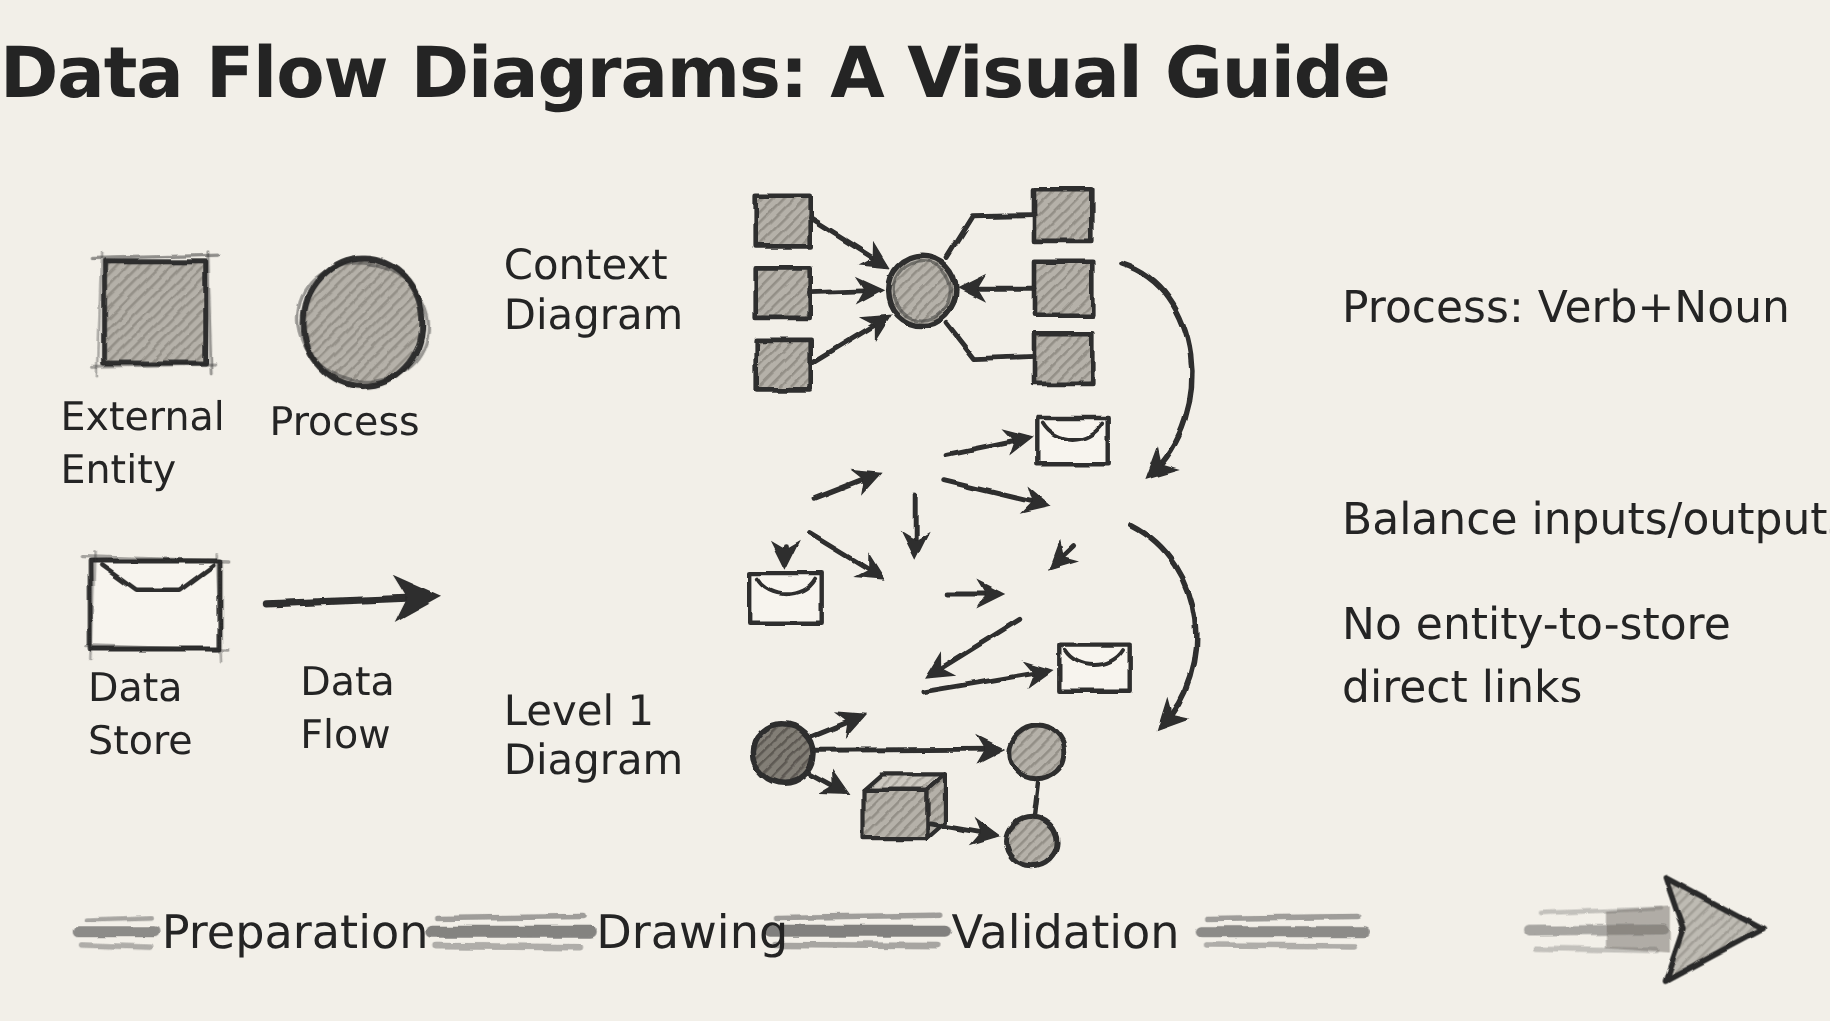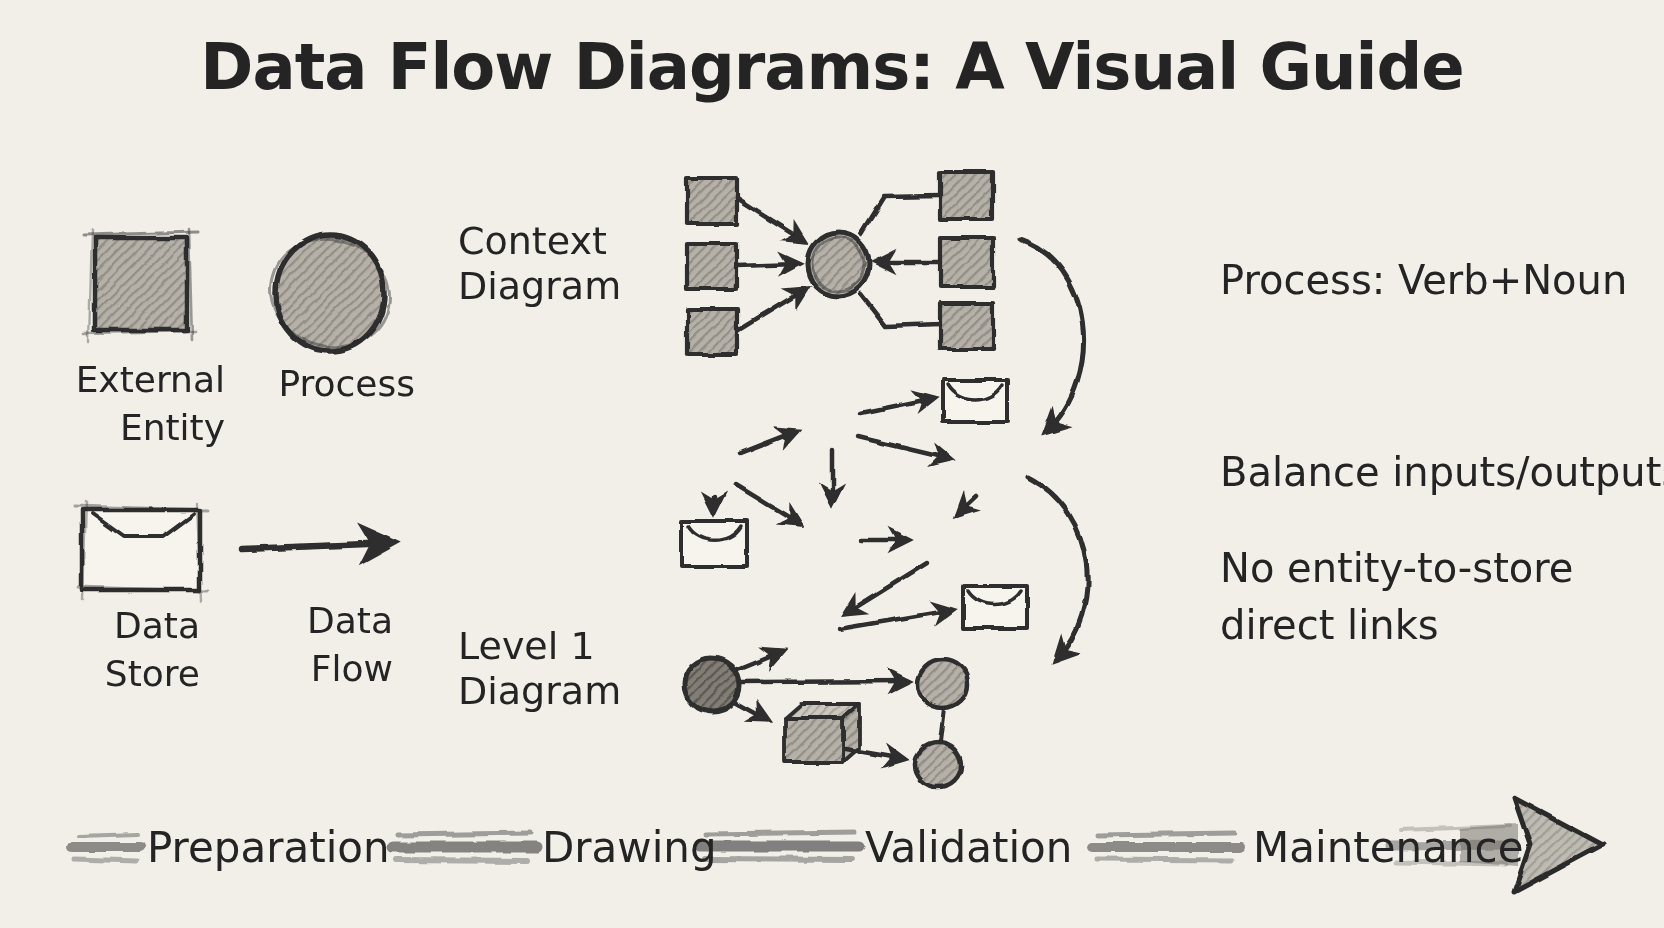--- a/index.html
+++ b/index.html
@@ -5,24 +5,24 @@
   html,body{margin:0;padding:0;background:#dedbd4;}
   .canvas{
     position:relative;width:1664px;height:928px;overflow:hidden;
     background:#f2efe8;
     font-family:"DejaVu Sans", sans-serif;
     color:#1f1f1f;
   }
   svg.sketch{position:absolute;left:0;top:0;width:1664px;height:928px;}
   .lbl{position:absolute;line-height:1.3;}
   .title{
-    position:absolute;left:0;top:30px;width:1664px;text-align:center;
+    position:absolute;left:0;top:30px;width:1664px;text-align:left;
     font-size:64px;font-weight:bold;letter-spacing:-1px;color:#242424;
   }
-  .legend-lbl{font-size:36px;text-align:right;line-height:1.32;color:#242424;}
+  .legend-lbl{font-size:36px;text-align:left;line-height:1.32;color:#242424;}
   .diagram-lbl{font-size:38px;line-height:1.18;color:#242424;}
   .rule-lbl{font-size:40px;line-height:1.42;color:#242424;white-space:nowrap;}
   .rule-wrap{white-space:normal;width:440px;}
   .stage-lbl{font-size:42px;color:#242424;white-space:nowrap;}
 </style>
 </head>
 <body>
 
 <div class="canvas">
 
@@ -190,15 +190,14 @@
   <div class="lbl legend-lbl" style="left:273px;top:597px;width:120px">Data Flow</div>
   <div class="lbl diagram-lbl" style="left:458px;top:624px;width:175px">Level 1 Diagram</div>
 
   <div class="lbl rule-lbl" style="left:1220px;top:252px">Process: Verb+Noun</div>
   <div class="lbl rule-lbl" style="left:1220px;top:444px">Balance inputs/outputs</div>
   <div class="lbl rule-lbl rule-wrap" style="left:1220px;top:540px">No entity-to-store direct links</div>
 
   <div class="lbl stage-lbl" style="left:147px;top:821px">Preparation</div>
   <div class="lbl stage-lbl" style="left:865px;top:821px">Validation</div>
   <div class="lbl stage-lbl" style="left:542px;top:821px">Drawing</div>
-  <div class="lbl stage-lbl" style="left:1253px;top:821px">Maintenance</div>
 
 </div>
 
 </body></html>

